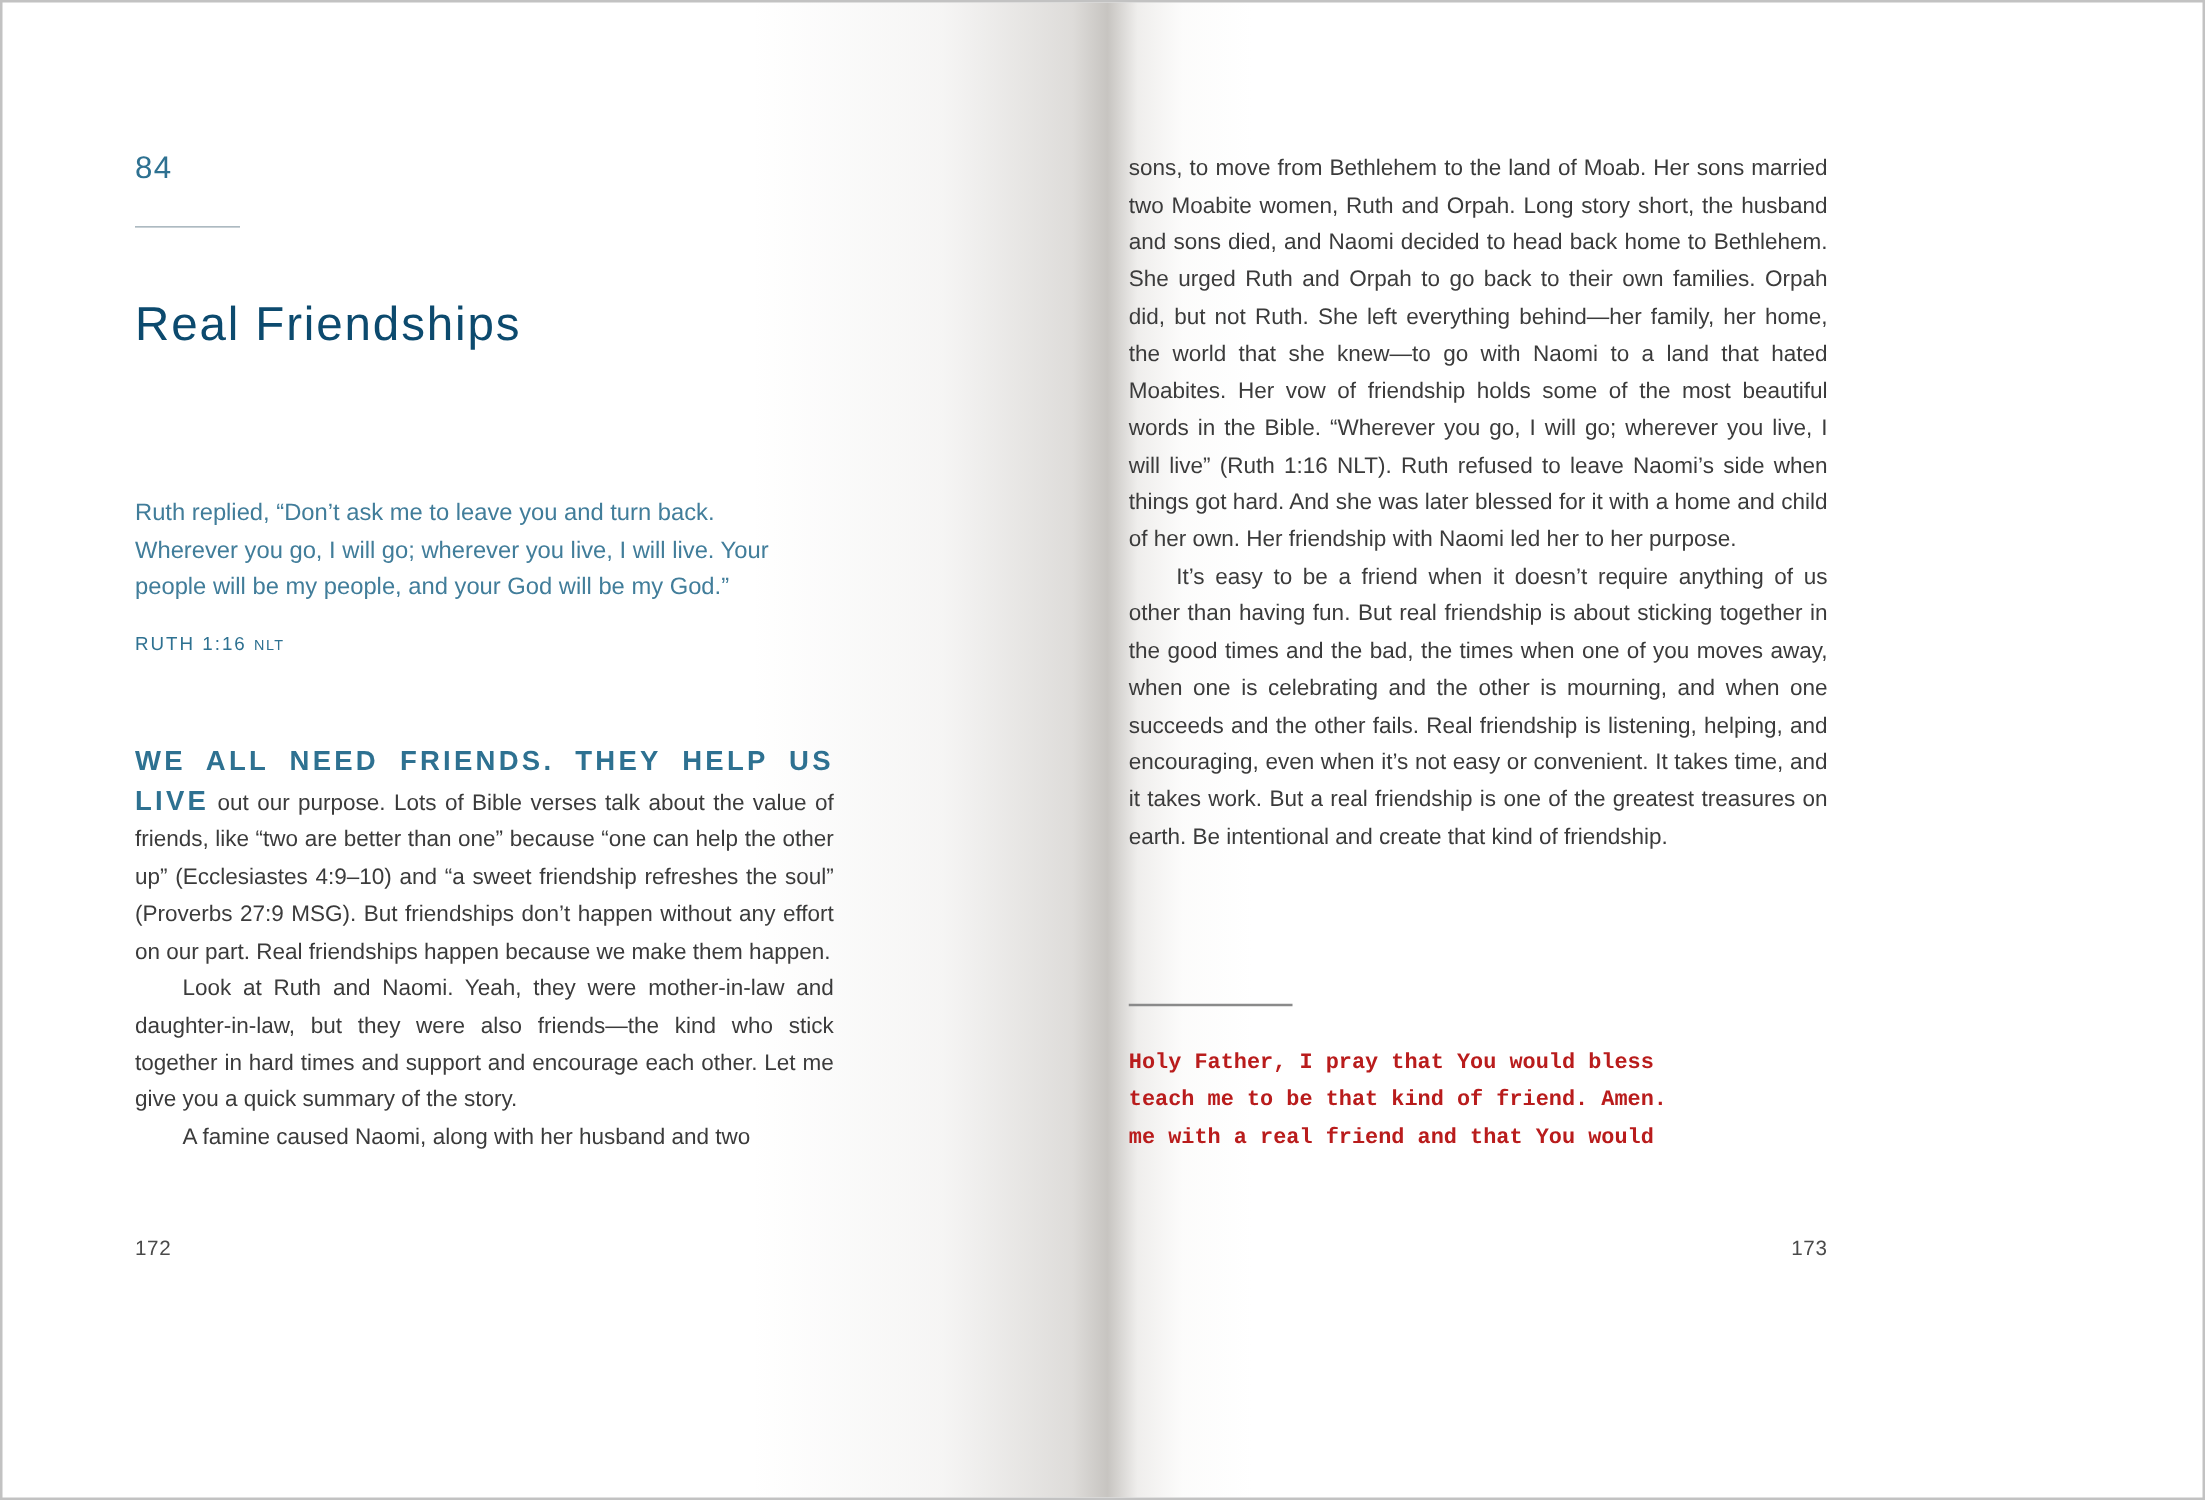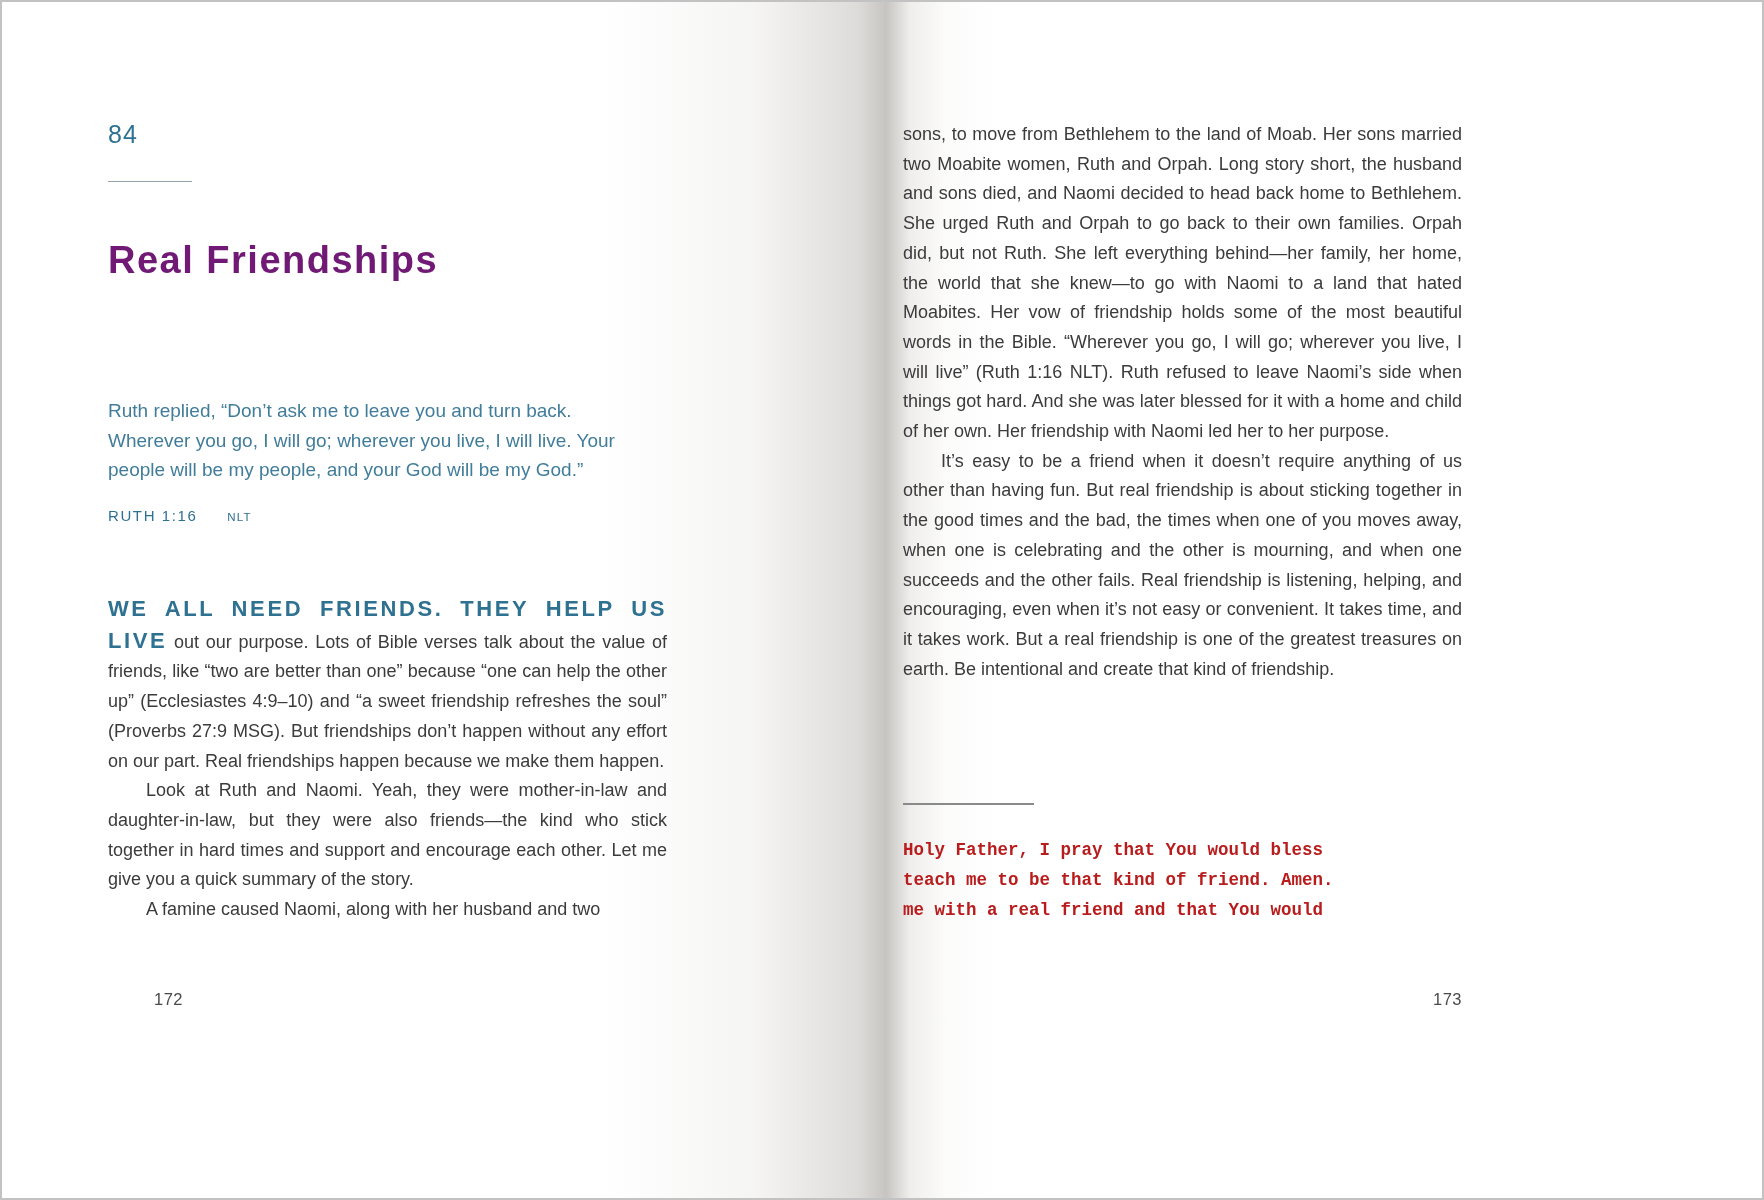--- a/index.html
+++ b/index.html
@@ -57,22 +57,22 @@
     left: 0;
     width: 84px;
     border-top: 1px solid #93a4ad;
   }
   .chapter-title {
     position: absolute;
     top: 228px;
     left: 0;
     font-size: 38px;
     line-height: 60px;
-    font-weight: 700;
-    color: #701a75;
+    font-weight: 400;
+    color: #0c4a6e;
     letter-spacing: 1.5px;
   }
   .epigraph {
     position: absolute;
     top: 394px;
     left: 0;
     width: 545px;
     font-size: 19px;
     line-height: 29.5px;
     color: #417d9a;
@@ -81,21 +81,20 @@
     position: absolute;
     top: 505px;
     left: 0;
     font-size: 15px;
     letter-spacing: 1.6px;
     color: #2e7191;
   }
   .epigraph-ref .version {
     font-size: 11.5px;
     letter-spacing: 1.2px;
-    margin-left: 24px;
   }
   .body-block {
     position: absolute;
     left: 0;
     width: 559px;
     font-size: 18px;
     line-height: 29.7px;
     color: #3b3b3b;
     text-align: justify;
   }
@@ -128,21 +127,21 @@
     color: #b91c1c;
     white-space: nowrap;
   }
   .page-number {
     position: absolute;
     top: 988px;
     font-size: 16.5px;
     color: #4a4a4a;
     letter-spacing: 0.5px;
   }
-  .page-number.left  { left: 0; margin-left: 46px; }
+  .page-number.left  { left: 0; }
   .page-number.right { right: 0; }
 </style>
 </head>
 <body>
 
 <div class="spread">
 
   <div class="gutter"></div>
 
   <div class="page page-left">

